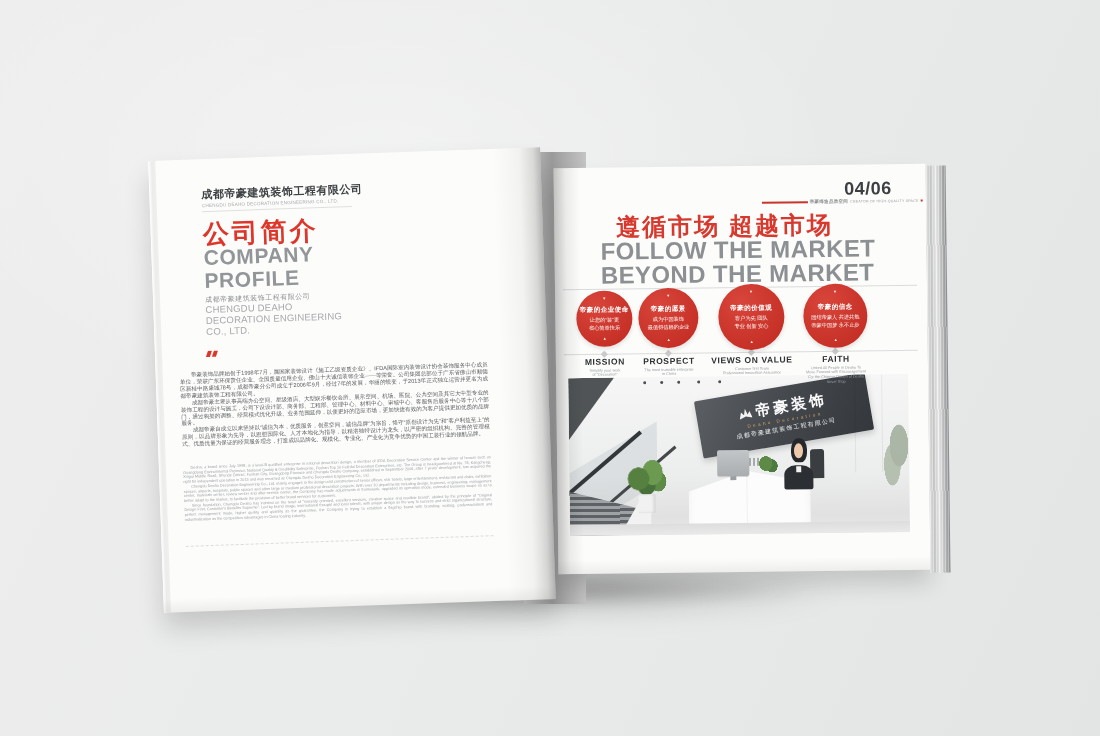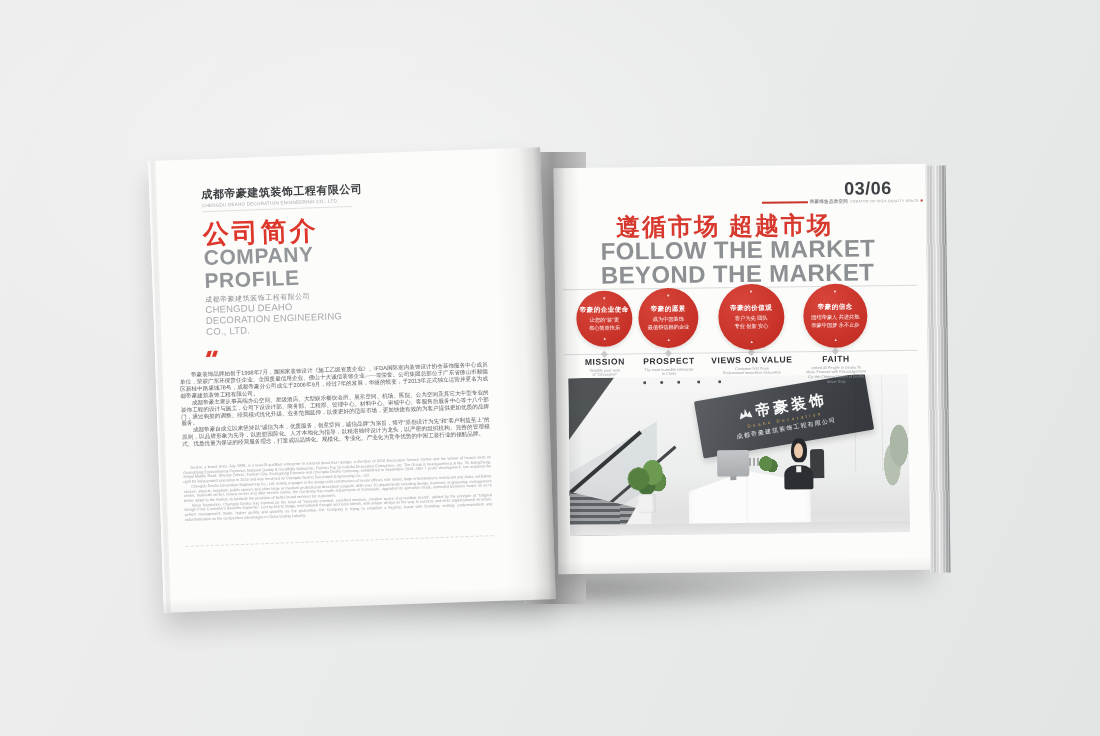--- a/index.html
+++ b/index.html
@@ -163,21 +163,21 @@
     <div class="lp-body-en">
       <p>Deaho, a brand since July 1998, is a level-B qualified enterprise in national decoration design, a member of IFDA Decoration Service Center and the winner of honors such as Guangdong Environmental Protector, National Quality &amp; Credibility Enterprise, Foshan Top 10 Faithful Decoration Enterprises, etc. The Group is headquartered at No. 78, Kangcheng, Xingui Middle Road, Shunde District, Foshan City, Guangdong Province and Chengdu Deaho Company, established in September 2006, after 7 years' development, has acquired the right for independent operation in 2013 and was renamed as Chengdu Deaho Decoration Engineering Co., Ltd.</p>
       <p>Chengdu Deaho Decoration Engineering Co., Ltd. mainly engages in the design and construction of senior offices, star hotels, large entertainment, restaurant and clubs, exhibition spaces, airports, hospitals, public spaces and other large or medium professional decoration projects. With over 10 departments including design, business, engineering, management center, materials center, review center and after-service center, the Company has made adjustments in framework, upgraded its operation mode, extended business scope so as to better adapt to the market, to facilitate the provision of better brand services for customers.</p>
       <p>Since foundation, Chengdu Deaho has insisted on the tenet of "sincerity oriented, excellent services, creative space and credible brand", abided by the principle of "Original Design First, Customer's Benefits Supreme". Led by brand image, international thought and local talents, with unique design as the way to success and strict organizational structure, perfect management mode, higher quality and quantity as the guarantee, the Company is trying to establish a flagship brand with branding, scaling, professionalism and industrialization as the competition advantages in China tooling industry.</p>
     </div>
     <div class="lp-dotted"></div>
     <div class="curl-bottom"></div>
   </div>
 
   <div class="page page-right">
-    <div class="rp-pagenum">03/06</div>
+    <div class="rp-pagenum">04/06</div>
     <div class="rp-tagrow">
       <div class="rp-tagrule"></div>
       <div class="rp-tag-cn">帝豪缔造品质空间</div>
       <div class="rp-tag-en">CREATOR OF HIGH-QUALITY SPACE</div>
       <div class="rp-redsq">■</div>
     </div>
     <div class="rp-title-cn">遵循市场 超越市场</div>
     <div class="rp-title-en">FOLLOW THE MARKET
 BEYOND THE MARKET</div>
 

